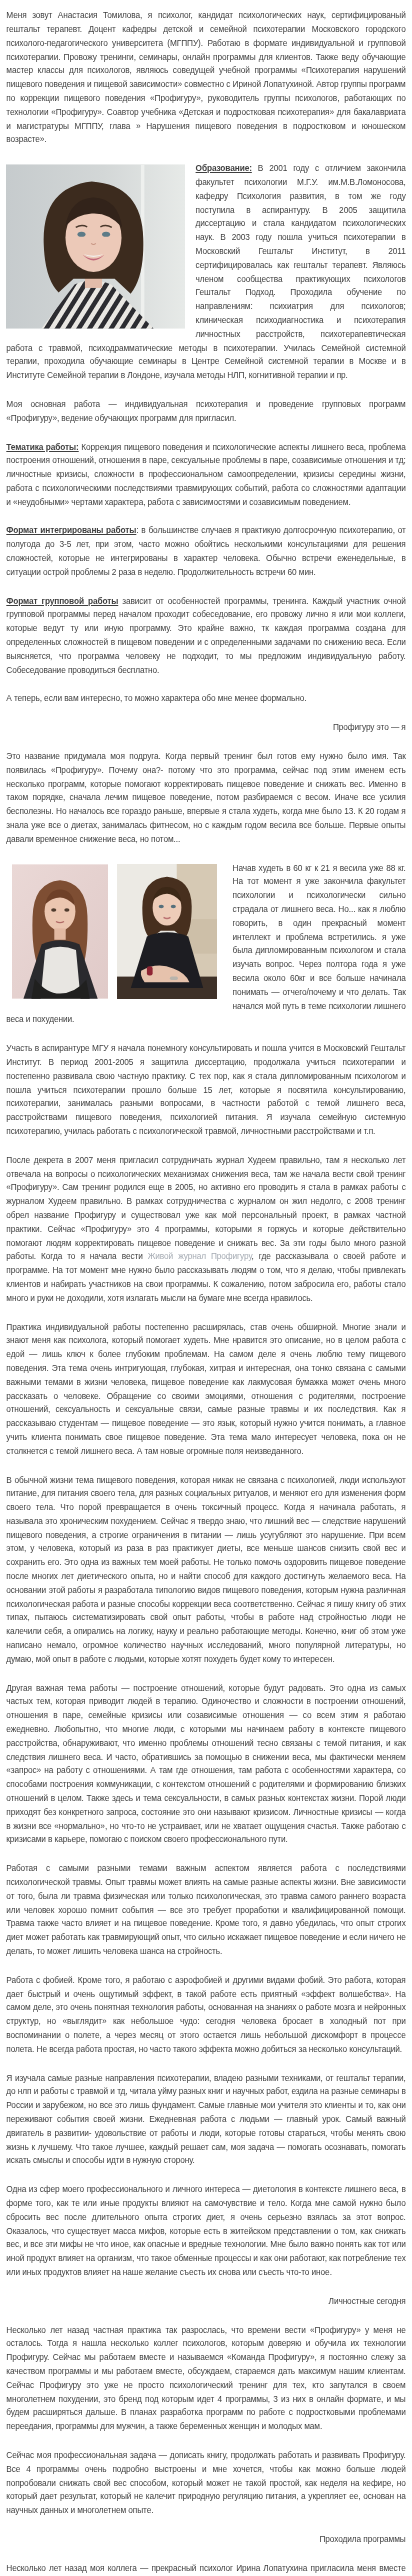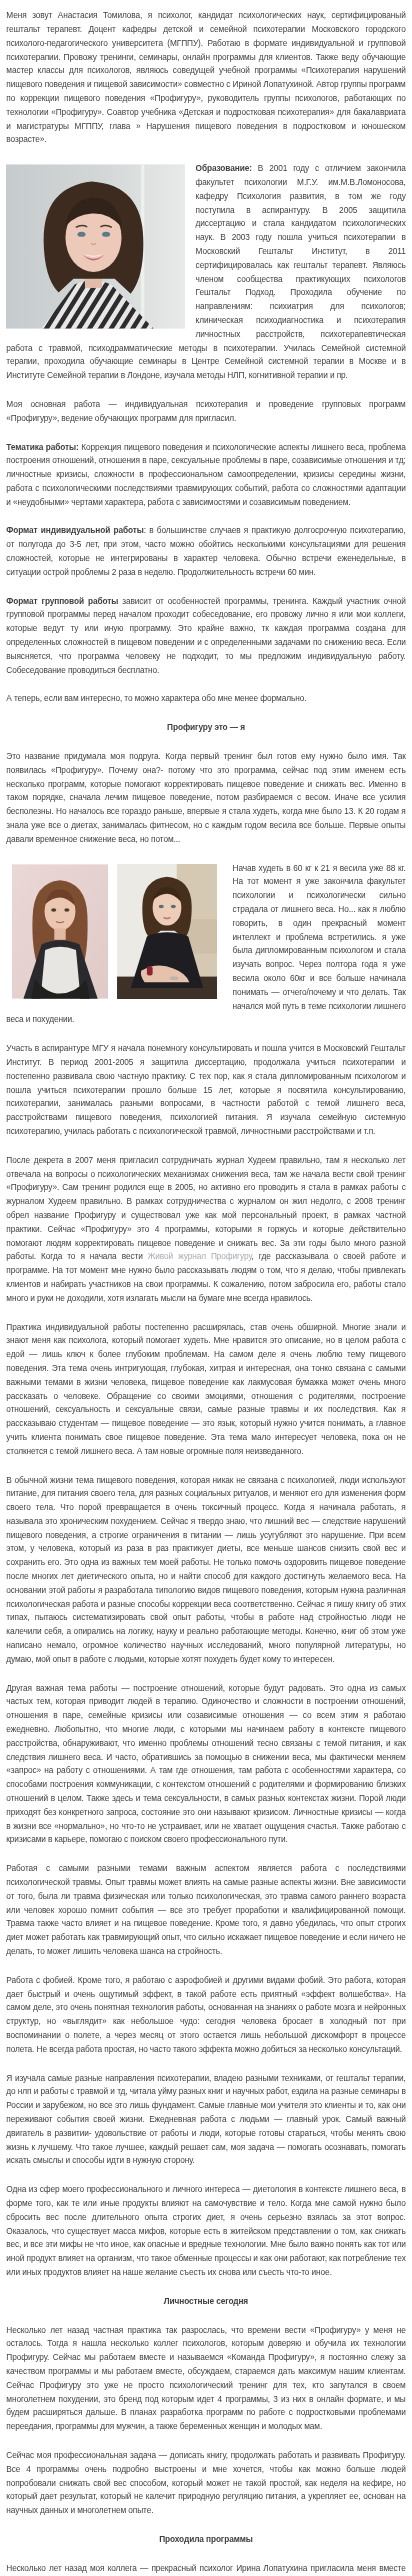--- a/index.html
+++ b/index.html
@@ -7,22 +7,22 @@
     width:412px;
     box-sizing:border-box;
     padding:9.2px 6.3px 19.5px 6.3px;
     font-family:"Liberation Sans","DejaVu Sans",sans-serif;
     font-size:8.3px;
     line-height:13.8px;
     letter-spacing:-0.1px;
     color:#3f3f3f;
   }
   p{margin:0 0 15px 0;text-align:justify;}
-  .heading{font-weight:bold;text-align:center;}
-  strong{font-weight:bold;}
+  .heading{font-weight:normal;text-align:right;}
+  strong{font-weight:bold;text-decoration:underline;}
   .photo-block{overflow:hidden;margin:0 0 15px 0;}
   .photo-block p{margin:0;}
   .photo-left{float:left;margin:2.3px 10.3px 3.4px 0;}
   .photo-pair{float:left;margin:2.3px 16px 3.4px 5.7px;}
   .photo-pair svg{display:inline-block;vertical-align:top;}
   .photo-pair svg + svg{margin-left:6.3px;}
   svg{display:inline-block;}
   a.link{color:#a5abb3;text-decoration:none;cursor:pointer;}
 </style>
 </head>
@@ -60,21 +60,21 @@
       <path d="M136 157 Q153 162 170 157 Q153 167 136 157 Z" fill="#f1f0ee"></path>
     </svg>
   </span>
   <p><strong>Образование:</strong><span> В 2001 году с отличием закончила факультет психологии М.Г.У. им.М.В.Ломоносова, кафедру Психология развития, в том же году поступила в аспирантуру. В 2005 защитила диссертацию и стала кандидатом психологических наук. В 2003 году пошла учиться психотерапии в Московский Гештальт Институт, в 2011 сертифицировалась как гештальт терапевт. Являюсь членом сообщества практикующих психологов Гештальт Подход. Проходила обучение по направлениям: психиатрия для психологов; клиническая психодиагностика и психотерапия личностных расстройств, психотерапевтическая работа  с травмой, психодрамматические методы в психотерапии. Училась Семейной системной терапии, проходила обучающие семинары в Центре Семейной системной терапии в Москве и в Институте Семейной терапии в Лондоне, изучала методы НЛП, когнитивной терапии и пр.</span></p>
 </div>
 
 <p>Моя основная работа — индивидуальная психотерапия и проведение групповых программ «Профигуру», ведение обучающих программ для пригласил.</p>
 
 <p><strong>Тематика работы:</strong><span> Коррекция пищевого поведения и психологические аспекты лишнего веса, проблема построения отношений, отношения в паре, сексуальные проблемы в паре, созависимые отношения и тд; личностные кризисы, сложности в профессиональном самоопределении, кризисы середины жизни, работа с психологическими последствиями травмирующих событий, работа со сложностями адаптации и «неудобными» чертами характера, работа с зависимостями и созависимым поведением.</span></p>
 
-<p><strong>Формат индивидуальной работы</strong><span>: в большинстве случаев я практикую долгосрочную психотерапию, от полугода до 3-5 лет, при этом, часто можно обойтись несколькими консультациями для решения сложностей, которые не интегрированы в характер человека.  Обычно встречи еженедельные, в ситуации острой проблемы 2 раза в неделю. Продолжительность встречи 60 мин.</span></p>
+<p><strong>Формат интегрированы работы</strong><span>: в большинстве случаев я практикую долгосрочную психотерапию, от полугода до 3-5 лет, при этом, часто можно обойтись несколькими консультациями для решения сложностей, которые не интегрированы в характер человека.  Обычно встречи еженедельные, в ситуации острой проблемы 2 раза в неделю. Продолжительность встречи 60 мин.</span></p>
 
 <p><strong>Формат групповой работы</strong><span> зависит от особенностей программы, тренинга. Каждый участник очной групповой программы перед началом проходит собеседование, его провожу лично я или мои коллеги, которые ведут ту или иную программу. Это крайне важно, тк каждая программа создана для определенных сложностей в пищевом поведении и с определенными задачами по снижению веса.  Если выясняется, что программа человеку не подходит, то мы предложим индивидуальную работу. Собеседование проводиться бесплатно.</span></p>
 
 <p>А теперь, если вам интересно, то можно характера обо мне менее формально.</p>
 
 <p class="heading">Профигуру это — я</p>
 
 <p>Это название придумала моя подруга. Когда первый тренинг был готов ему нужно было имя. Так появилась «Профигуру». Почему она?- потому что это программа, сейчас под этим именем есть несколько программ, которые помогают корректировать пищевое поведение и снижать вес. Именно в таком порядке, сначала лечим пищевое поведение, потом разбираемся с весом. Иначе все усилия бесполезны.  Но началось все гораздо раньше, впервые я стала худеть, когда мне было 13. К 20 годам я знала уже все о диетах, занималась фитнесом, но с каждым годом весила все больше. Первые опыты давали временное снижение веса, но потом...</p>
 
 <div class="photo-block">

